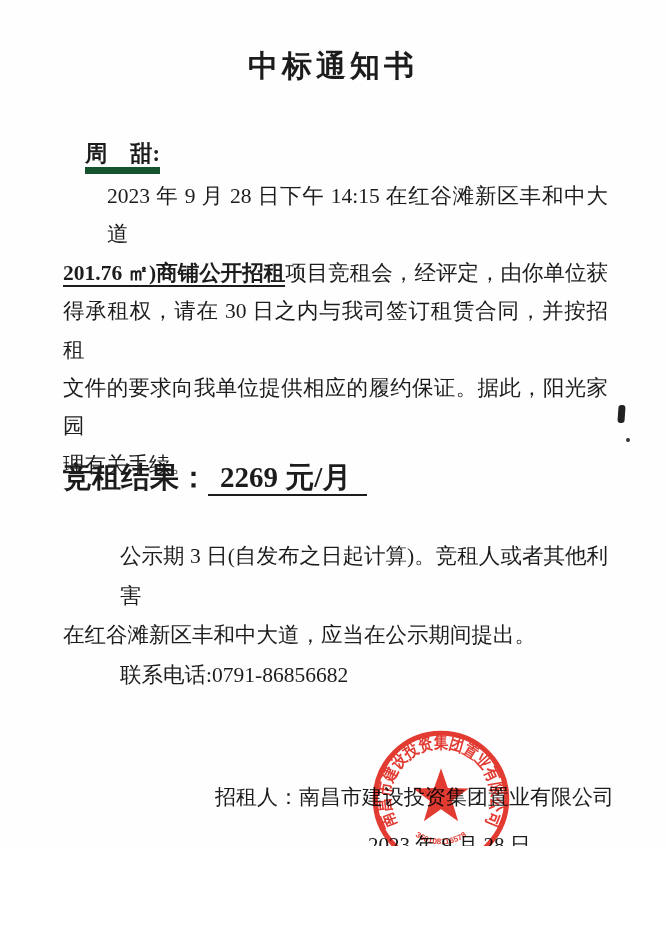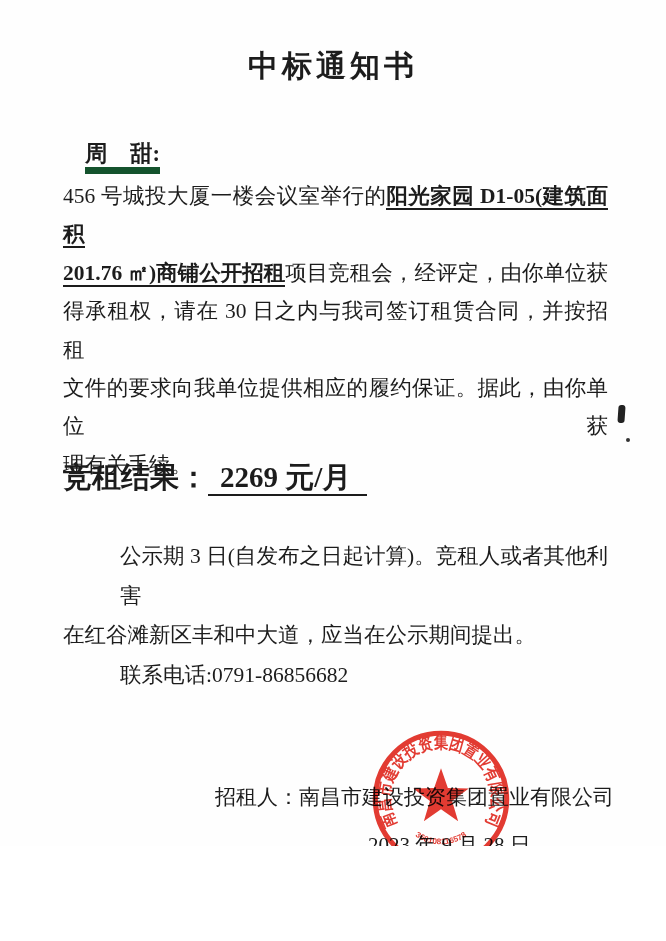--- a/index.html
+++ b/index.html
@@ -46,24 +46,24 @@
 
 <div class="page">
 
   <h1 class="title">中标通知书</h1>
 
   <div class="salutation">
     <span class="u">周　甜:</span>
   </div>
 
   <div class="body1">
-    <div class="line just"><span>456 号城投大厦一楼会议室举行的</span><span class="em">阳光家园 D1-05(建筑面积</span></div>
+    <div class="line just indent">2023 年 9 月 28 日下午 14:15 在红谷滩新区丰和中大道</div>
     <div class="line just"><span class="em">201.76 ㎡)商铺公开招租</span><span>项目竞租会，经评定，由你单位获</span></div>
     <div class="line just">得承租权，请在 30 日之内与我司签订租赁合同，并按招租</div>
-    <div class="line just">文件的要求向我单位提供相应的履约保证。据此，由你单位获</div>
+    <div class="line just">文件的要求向我单位提供相应的履约保证。据此，阳光家园</div>
     <div class="line">理有关手续。</div>
   </div>
 
   <div class="result">
     <span>竞租结果：</span><span class="value">2269 元/月</span>
   </div>
 
   <div class="notice">
     <div class="line just ind2">公示期 3 日(自发布之日起计算)。竞租人或者其他利害</div>
     <div class="line">在红谷滩新区丰和中大道，应当在公示期间提出。</div>

